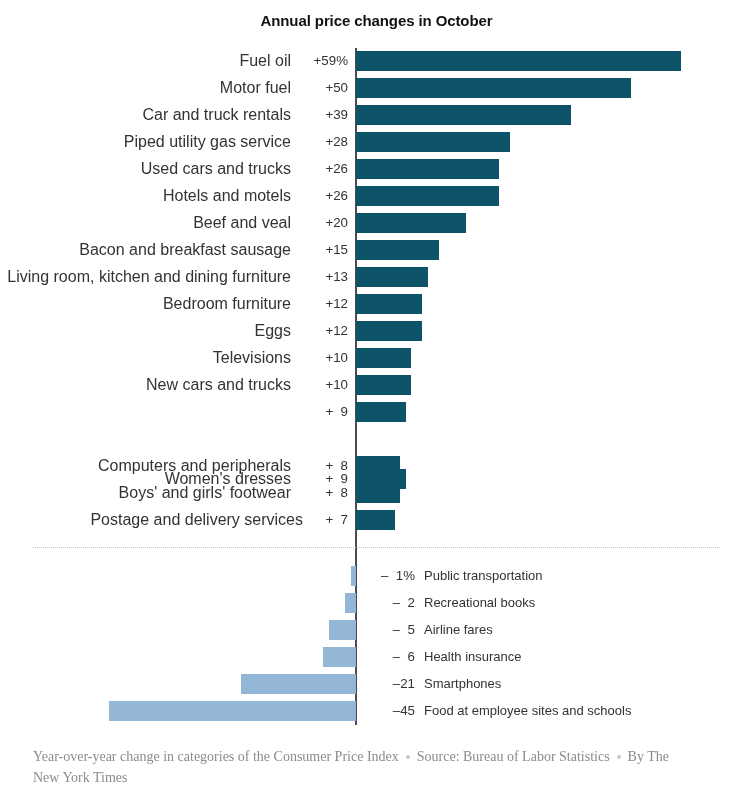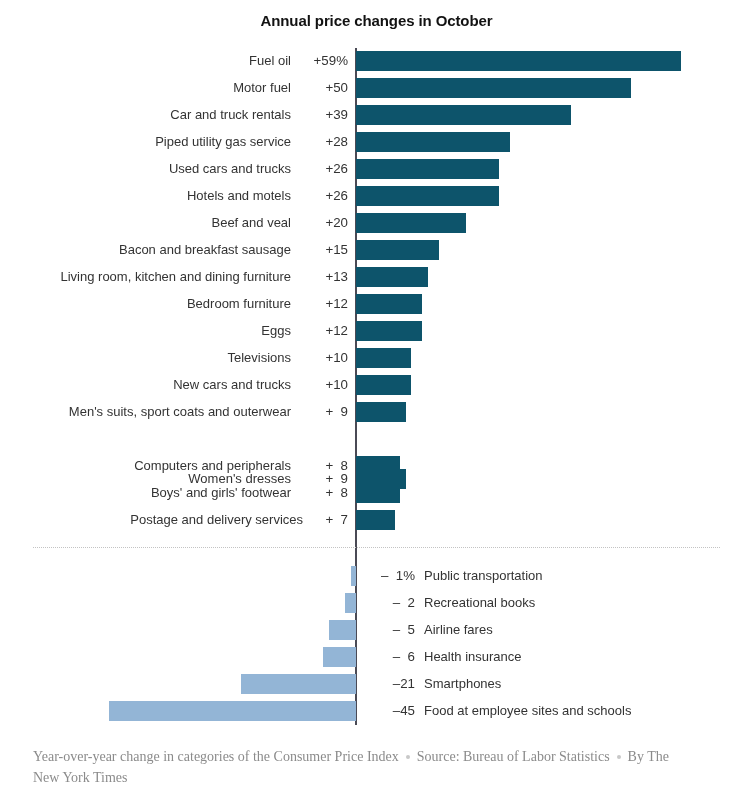--- a/index.html
+++ b/index.html
@@ -49,21 +49,21 @@
     left:0;
     width:753px;
     height:27px;
   }
   .row .rowlabel{
     position:absolute;
     right:450px;            
     top:0;
     height:27px;
     line-height:25px;
-    font-size:13px;
+    font-size:16px;
     color:#333333;
     white-space:nowrap;
     text-align:right;
   }
   .row .rowvalue{
     position:absolute;
     left:295px;
     width:53px;
     top:0;
     height:27px;
@@ -205,21 +205,20 @@
         <div class="rowlabel" style="right: 462px;">Televisions</div>
         <div class="rowvalue">+10</div>
         <div class="bar" style="left: 356px; width: 55px; background: rgb(13, 84, 107);"></div>
       </div>
       <div class="row" style="top: 372px;">
         <div class="rowlabel" style="right: 462px;">New cars and trucks</div>
         <div class="rowvalue">+10</div>
         <div class="bar" style="left: 356px; width: 55px; background: rgb(13, 84, 107);"></div>
       </div>
       <div class="row" style="top: 399px;">
-        <div class="rowlabel" style="right: 462px;">Men's suits, sport coats and outerwear</div>
         <div class="rowvalue">+  9</div>
         <div class="bar" style="left: 356px; width: 49.5px; background: rgb(13, 84, 107);"></div>
       </div>
       <div class="row" style="top: 426px; margin-top: 40px;">
         <div class="rowlabel" style="right: 462px;">Women's dresses</div>
         <div class="rowvalue">+  9</div>
         <div class="bar" style="left: 356px; width: 49.5px; background: rgb(13, 84, 107);"></div>
       </div>
       <div class="row" style="top: 453px;">
         <div class="rowlabel" style="right: 462px;">Computers and peripherals</div>

